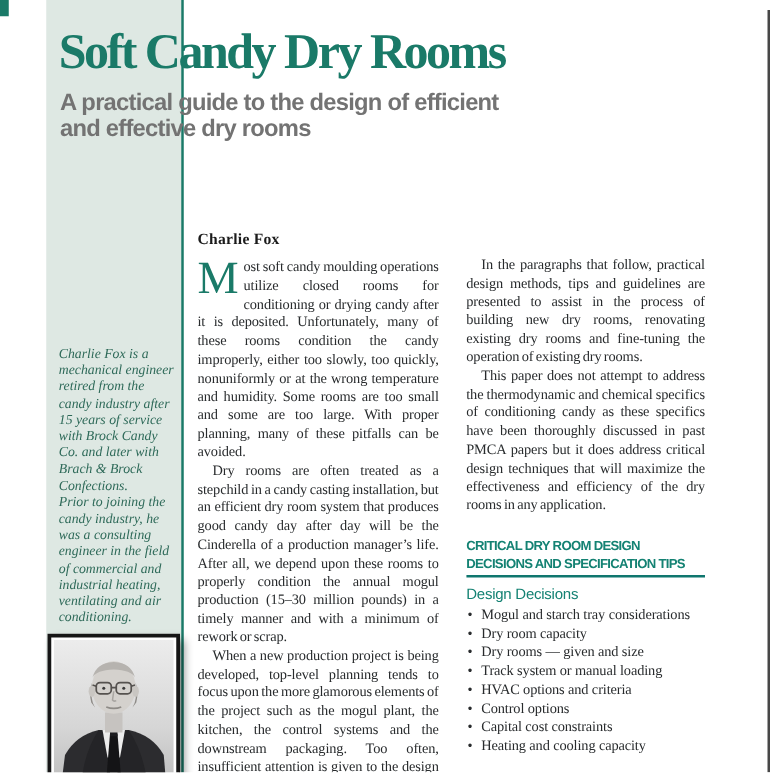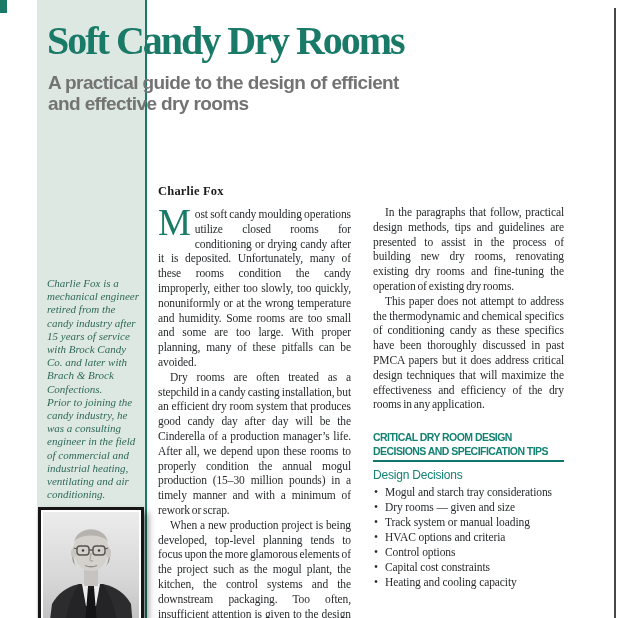--- a/index.html
+++ b/index.html
@@ -164,20 +164,21 @@
     <p class="body-text indent">This paper does not attempt to address the thermodynamic and chemical specifics of conditioning candy as these specifics have been thoroughly discussed in past PMCA papers but it does address critical design techniques that will maximize the effectiveness and efficiency of the dry rooms in any application.</p>
   </div>
 
   <div class="col2-tips">
     <h2 class="section-heading">CRITICAL DRY ROOM DESIGN
 DECISIONS AND SPECIFICATION TIPS</h2>
 
     <h3 class="subhead">Design Decisions</h3>
     <ul class="bullets">
       <li>Mogul and starch tray considerations</li>
+      <li>Dry room capacity</li>
       <li>Dry rooms — given and size</li>
       <li>Track system or manual loading</li>
       <li>HVAC options and criteria</li>
       <li>Control options</li>
       <li>Capital cost constraints</li>
     </ul>
 
     <ul class="bullets">
       <li>Heating and cooling capacity</li>
     </ul>

